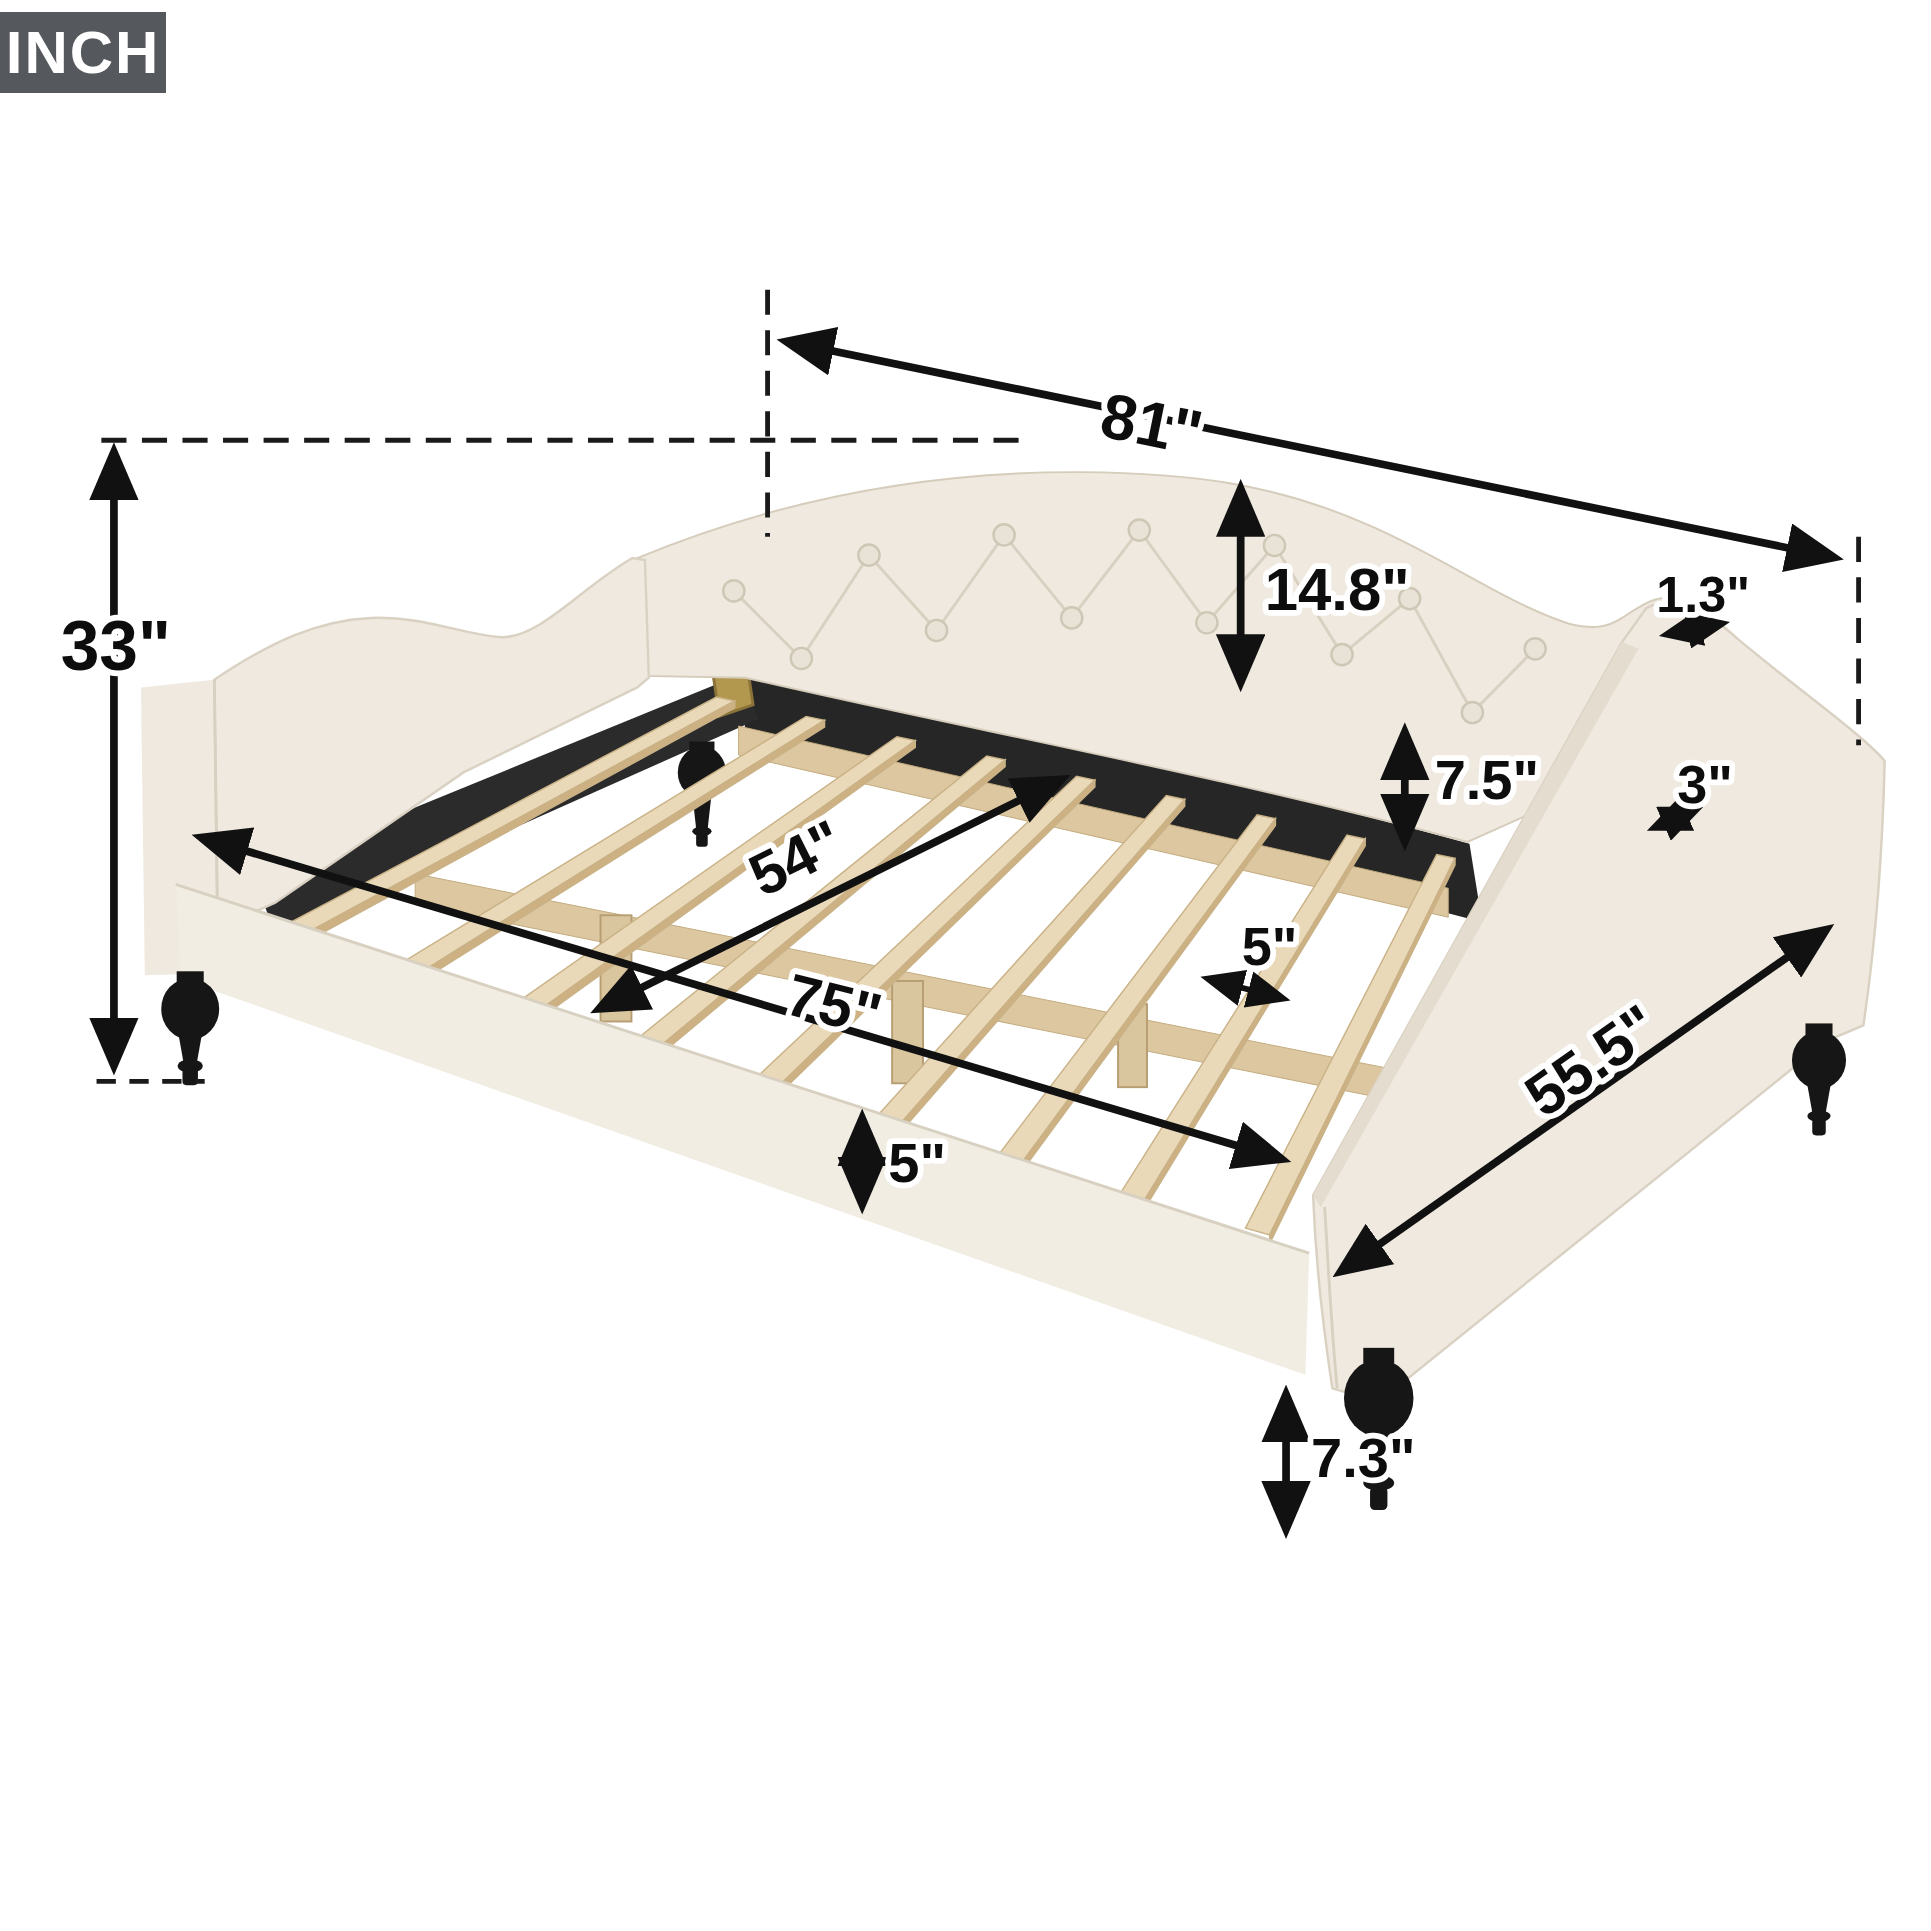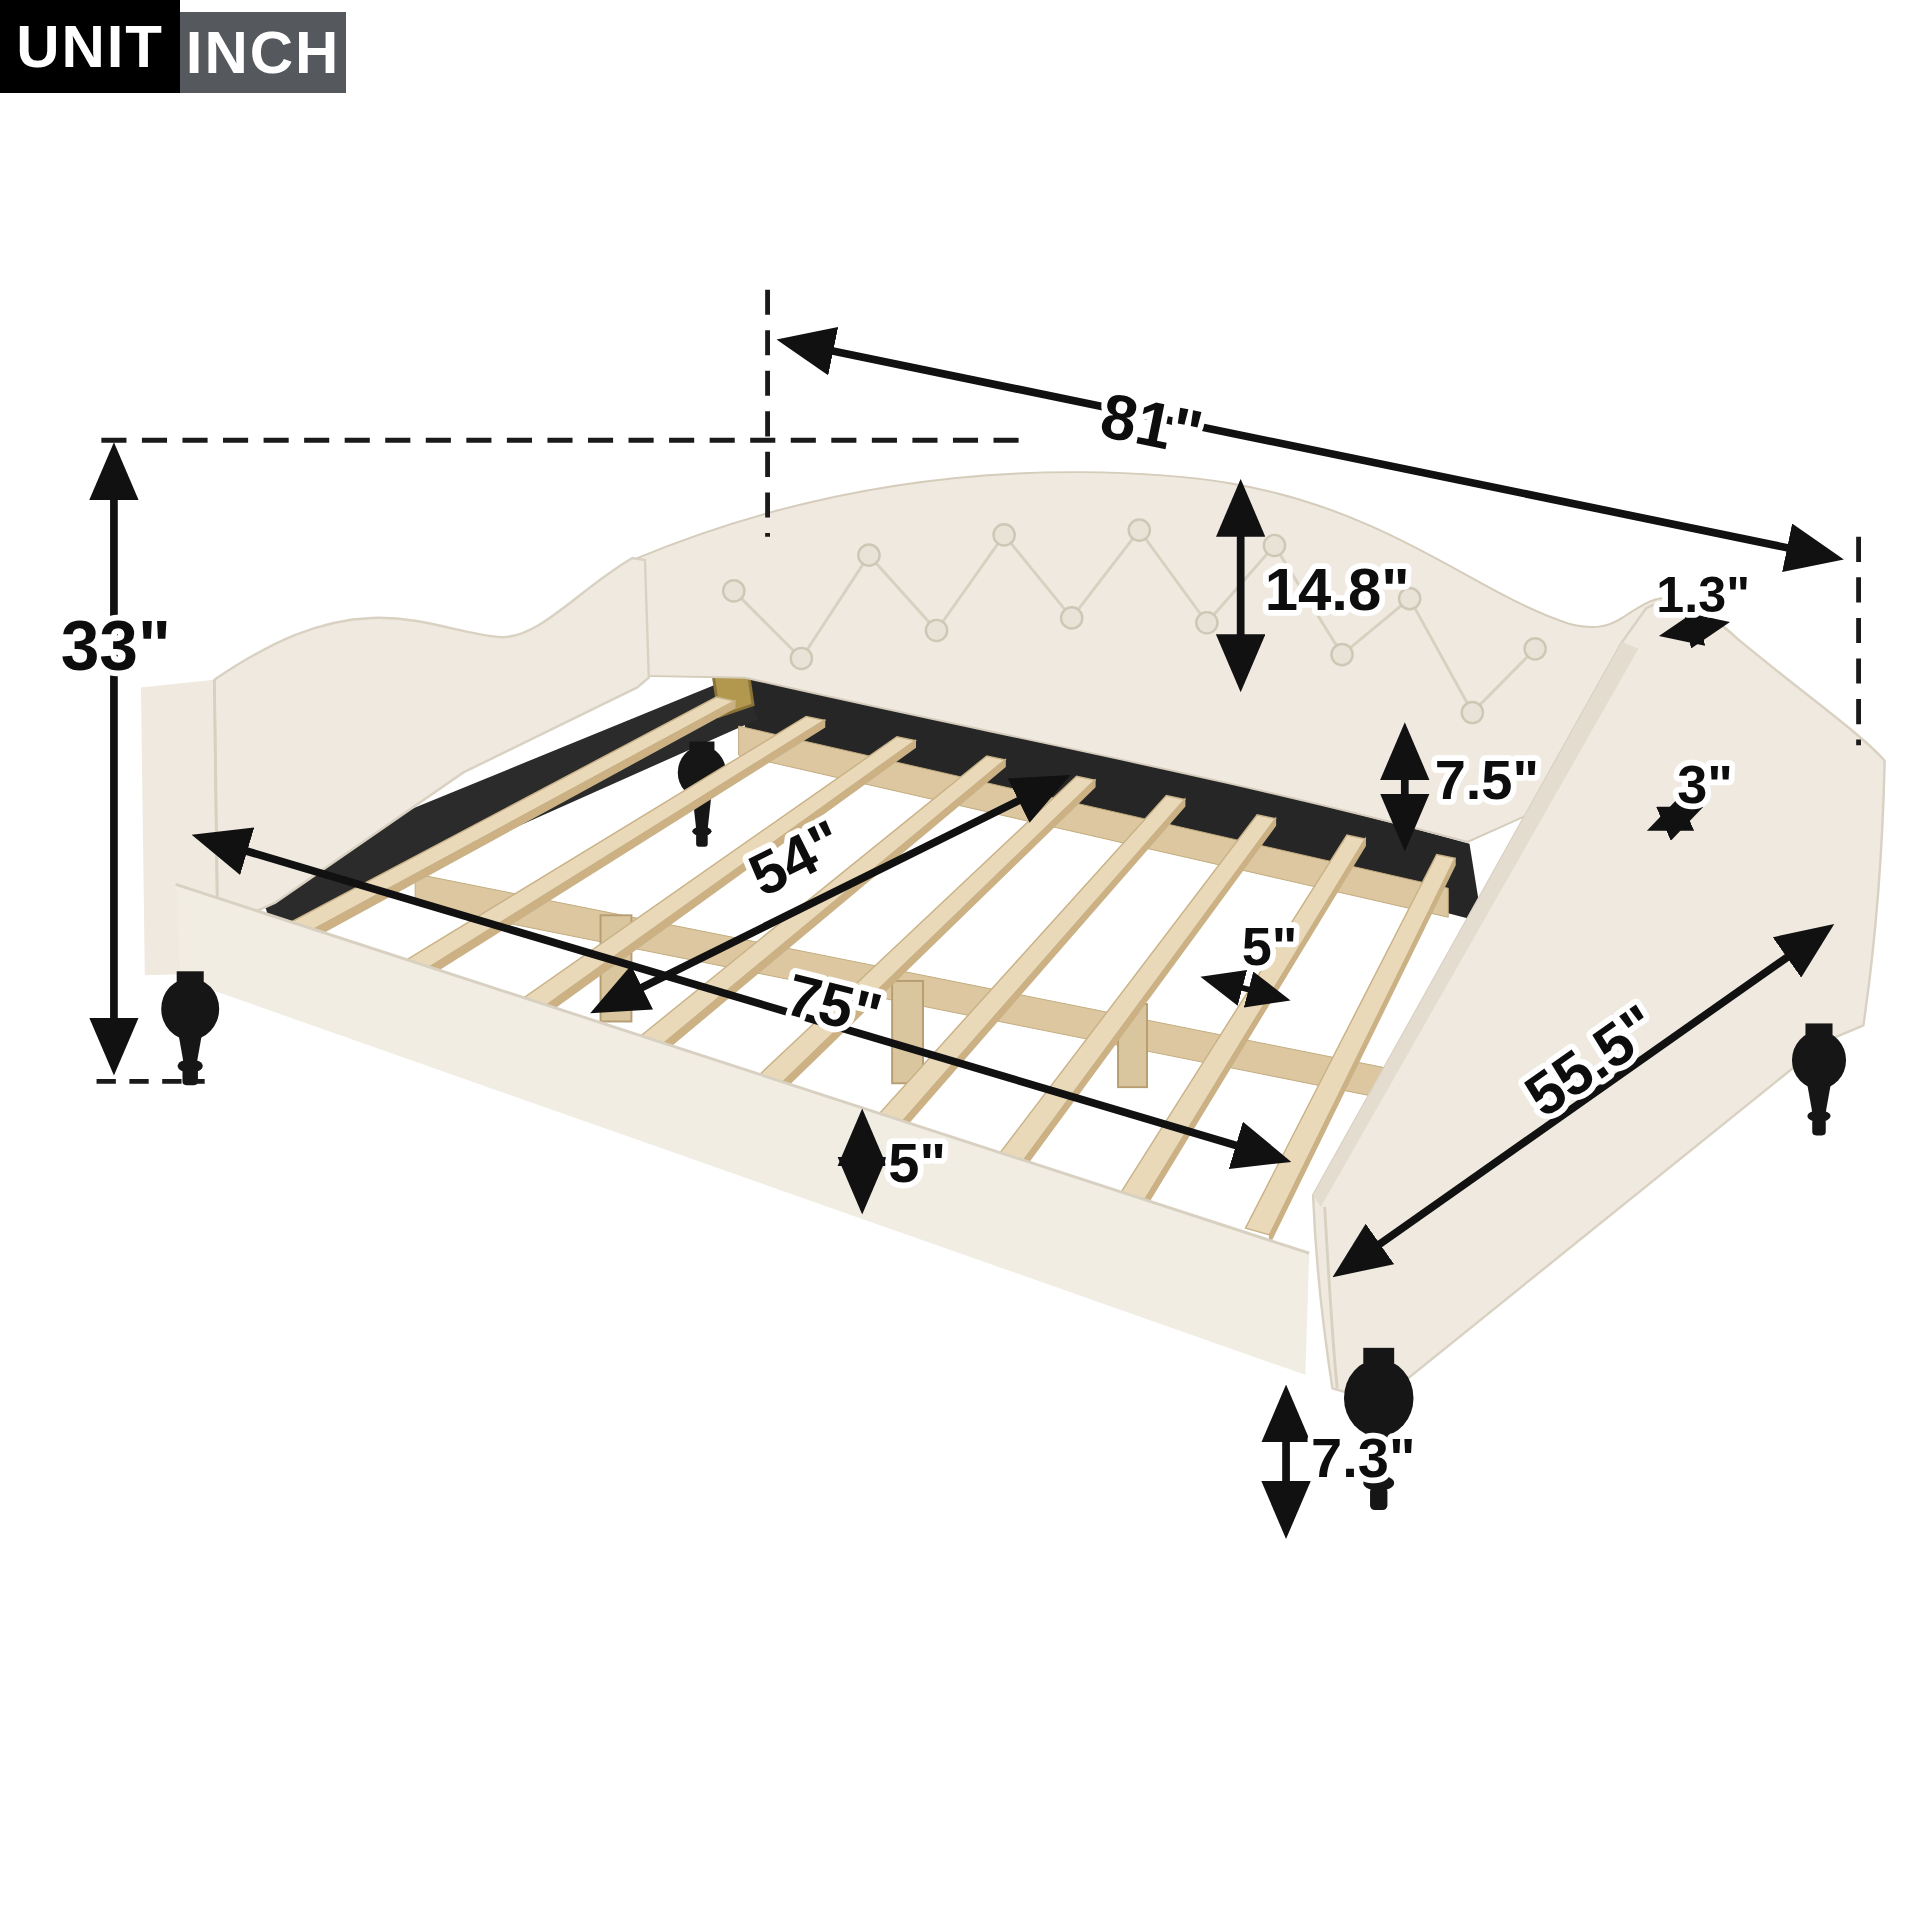--- a/index.html
+++ b/index.html
@@ -168,18 +168,17 @@
     <text class="lab" font-size="56" x="1766" y="832">3"</text>
     <text class="lab" font-size="62" transform="rotate(-26.5 825 890)" x="825" y="910">54"</text>
     <text class="lab" font-size="62" transform="rotate(14 864 1040)" x="864" y="1062">75"</text>
     <text class="lab" font-size="56" x="1315" y="1000">5"</text>
     <text class="lab" font-size="58" x="950" y="1224">5"</text>
     <text class="lab" font-size="62" transform="rotate(-35 1648 1098)" x="1648" y="1120">55.5"</text>
     <text class="lab" font-size="58" x="1412" y="1530">7.3"</text>
   </svg>
 
   <div class="badge">
-    <div class="cell unit">UNIT</div>
     <div class="cell inch">INCH</div>
   </div>
 
 </div>
 
 
 </body></html>

